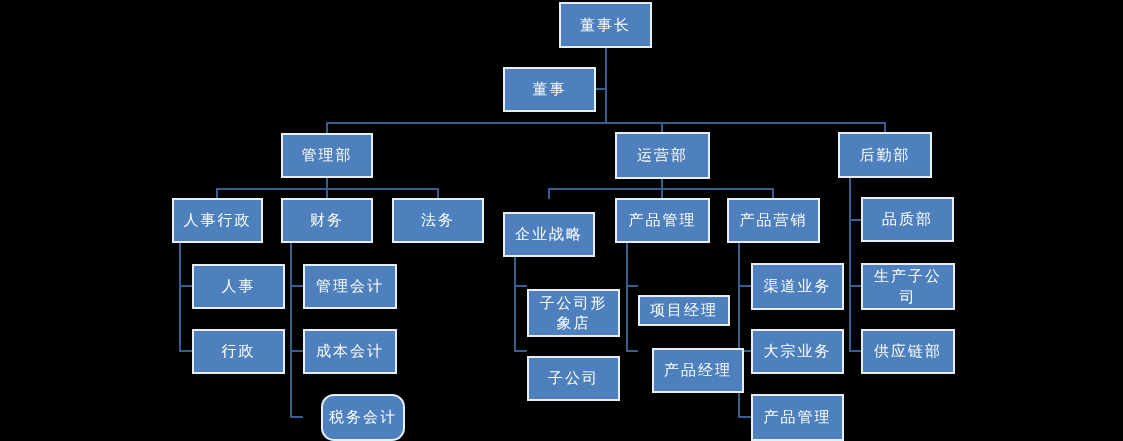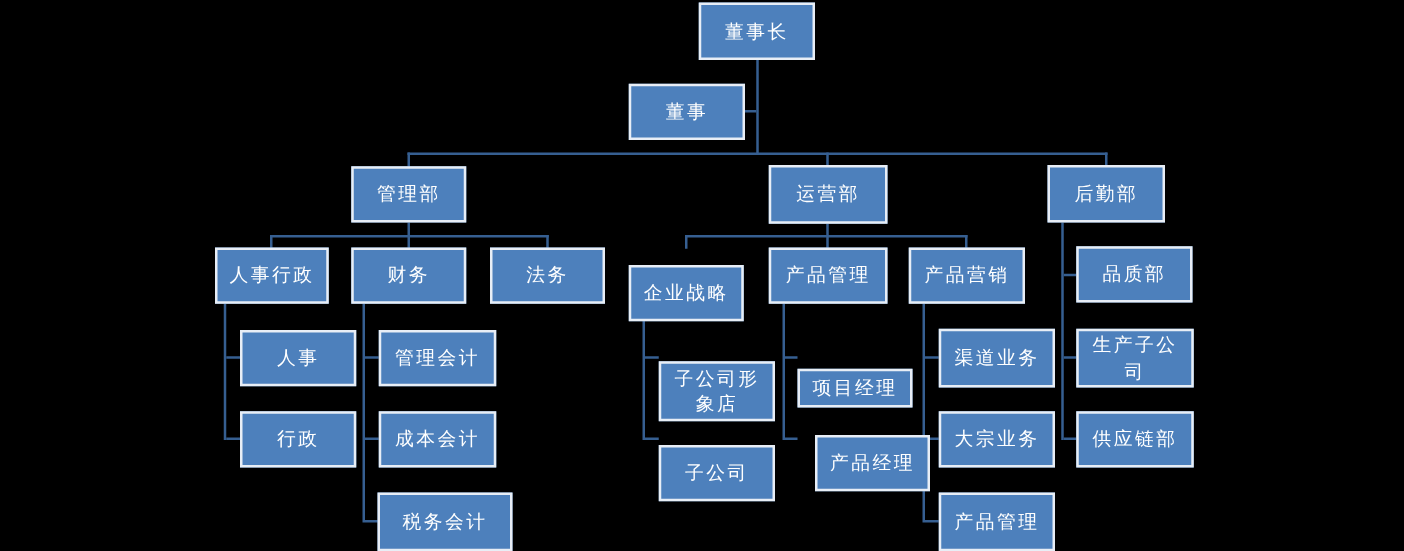--- a/index.html
+++ b/index.html
@@ -79,21 +79,21 @@
   <div class="node" style="left:503px;top:198px;width:92px;height:45px;margin-top:14px;">企业战略</div>
   <div class="node" style="left:615px;top:198px;width:95px;height:45px;">产品管理</div>
   <div class="node" style="left:727px;top:198px;width:93px;height:45px;">产品营销</div>
   <div class="node" style="left:861px;top:197px;width:93px;height:45px;">品质部</div>
 
   <div class="node" style="left:192px;top:264px;width:93px;height:45px;">人事</div>
   <div class="node" style="left:192px;top:329px;width:93px;height:45px;">行政</div>
 
   <div class="node" style="left:303px;top:264px;width:94px;height:45px;">管理会计</div>
   <div class="node" style="left:303px;top:329px;width:94px;height:45px;">成本会计</div>
-  <div class="node" style="left:302px;top:394px;width:108px;height:47px;">税务会计</div>
+  <div class="node" style="left:321px;top:394px;width:84px;height:47px;border-radius:13px;">税务会计</div>
 
   <div class="node" style="left:527px;top:262px;width:93px;height:48px;margin-top:27px;">子公司形象店</div>
   <div class="node" style="left:527px;top:328px;width:93px;height:45px;margin-top:28px;">子公司</div>
 
   <div class="node" style="left:638px;top:263px;width:92px;height:31px;margin-top:32px;">项目经理</div>
   <div class="node" style="left:652px;top:328px;width:92px;height:45px;margin-top:20px;">产品经理</div>
 
   <div class="node" style="left:751px;top:263px;width:93px;height:47px;">渠道业务</div>
   <div class="node" style="left:751px;top:329px;width:93px;height:45px;">大宗业务</div>
   <div class="node" style="left:751px;top:394px;width:93px;height:47px;">产品管理</div>

